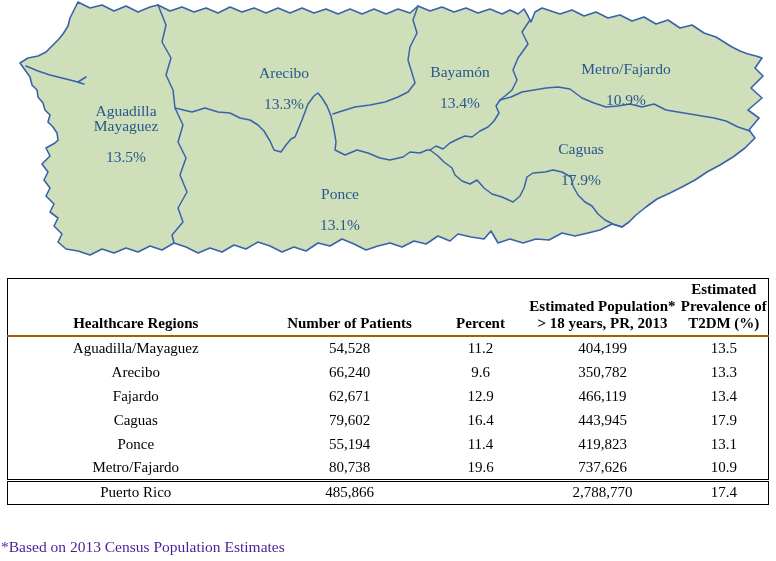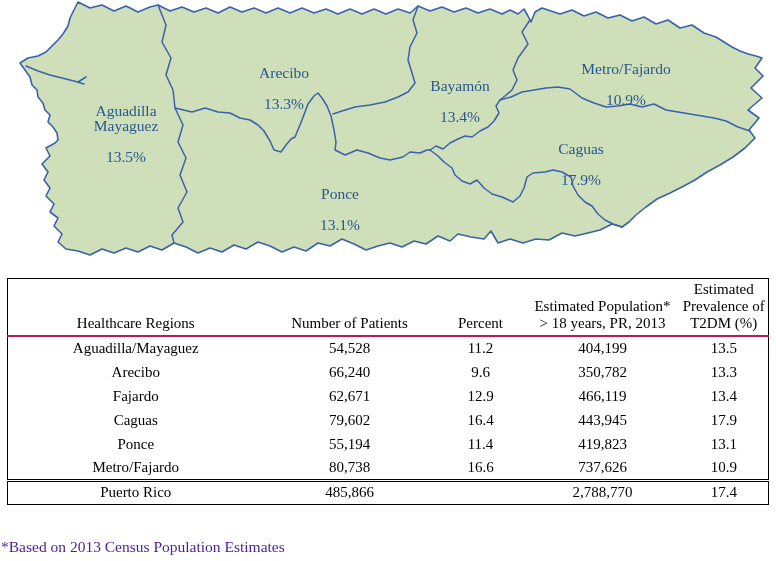--- a/index.html
+++ b/index.html
@@ -15,23 +15,23 @@
     text-align:center;font-size:15.5px;line-height:15.5px;
     color:#27588e;white-space:pre-line;pointer-events:none;
   }
   .tbl-wrap{position:absolute;left:7px;top:278px;width:761px;}
   table.stats{
     width:100%;border-collapse:collapse;table-layout:fixed;
     border:1.5px solid #000;
     font-size:15px;
   }
   table.stats th{
-    font-weight:normal;vertical-align:bottom;text-align:center;
+    font-weight:bold;vertical-align:bottom;text-align:center;
     padding:2px 1px 3px 1px;white-space:pre-line;line-height:17px;
-    border-bottom:2px solid #be185d;
+    border-bottom:2px solid #a16207;
   }
   table.stats thead tr{height:54px;}
   table.stats td{
     text-align:center;vertical-align:middle;padding:0 1px;
   }
   table.stats tbody tr{height:24px;}
   table.stats tr.total-row{height:24px;}
   table.stats tr.total-row td{border-top:3px double #000;margin-top:32px;}
   .footnote{
     position:absolute;left:1px;top:538px;font-size:15.5px;color:#4c1d95;
@@ -59,21 +59,21 @@
 
   <div class="map-label" style="left:126px;top:87px">
     <div>Aguadilla
 Mayaguez</div>
     <div>13.5%</div>
   </div>
   <div class="map-label" style="left:284px;top:49px">
     <div>Arecibo</div>
     <div>13.3%</div>
   </div>
-  <div class="map-label" style="left:460px;top:62px">
+  <div class="map-label" style="left:460px;top:48px">
     <div>Bayamón</div>
     <div>13.4%</div>
   </div>
   <div class="map-label" style="left:626px;top:45px">
     <div>Metro/Fajardo</div>
     <div>10.9%</div>
   </div>
   <div class="map-label" style="left:581px;top:125px">
     <div>Caguas</div>
     <div>17.9%</div>
@@ -137,21 +137,21 @@
       <tr>
         <td>Ponce</td>
         <td>55,194</td>
         <td>11.4</td>
         <td>419,823</td>
         <td>13.1</td>
       </tr>
       <tr>
         <td>Metro/Fajardo</td>
         <td>80,738</td>
-        <td>16.6</td>
+        <td>19.6</td>
         <td>737,626</td>
         <td>10.9</td>
       </tr>
       <tr class="total-row">
         <td>Puerto Rico</td>
         <td>485,866</td>
         <td></td>
         <td>2,788,770</td>
         <td>17.4</td>
       </tr>

